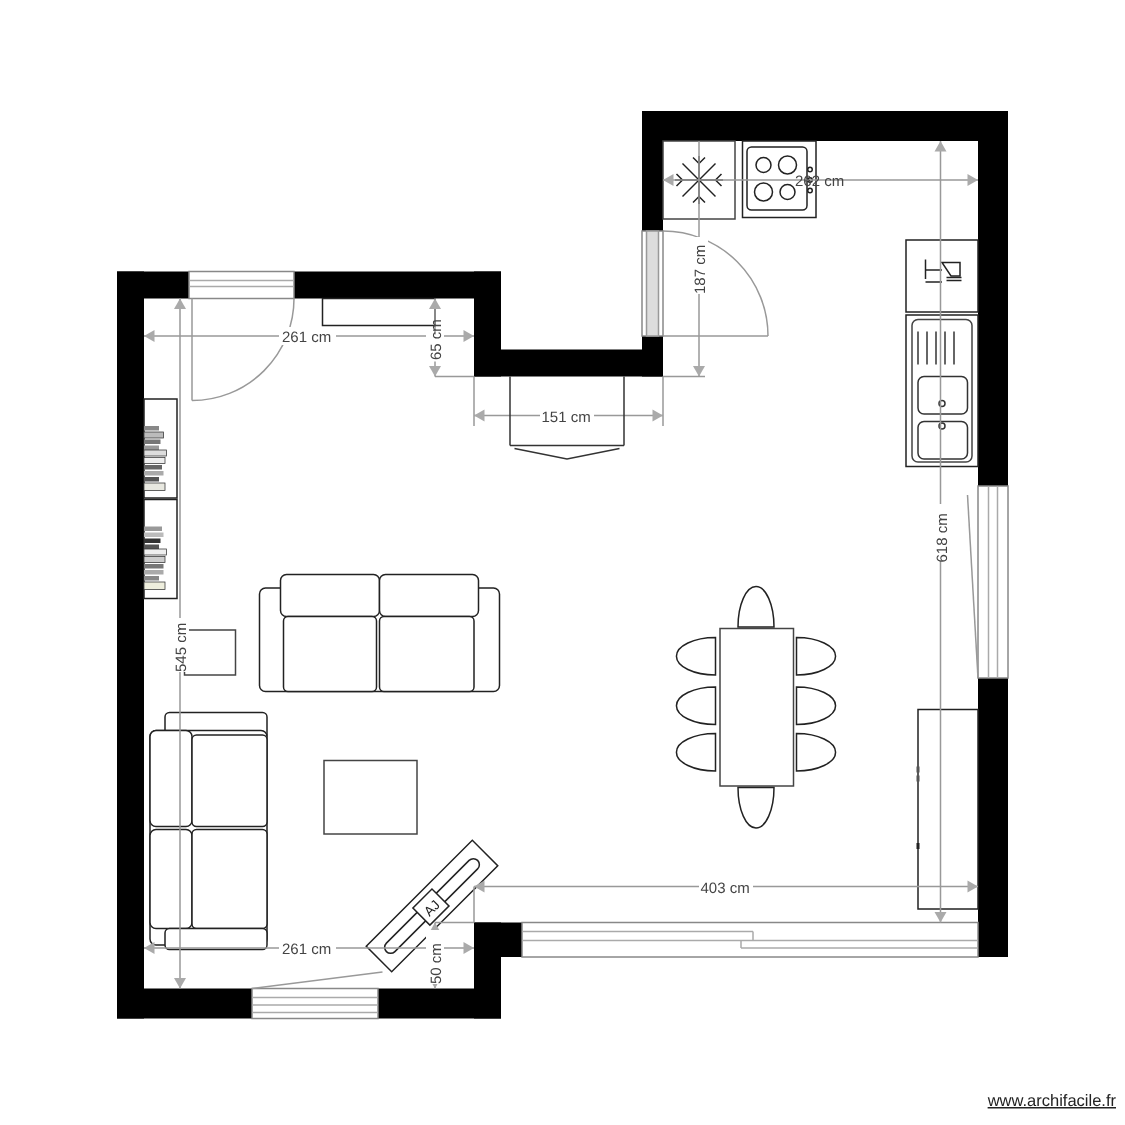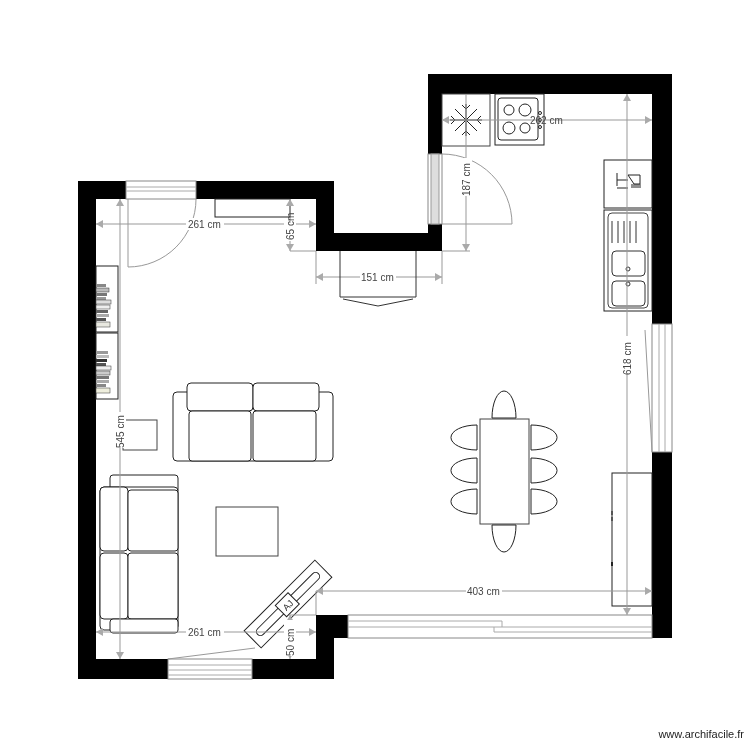--- a/index.html
+++ b/index.html
@@ -7,21 +7,21 @@
     #plan { position: absolute; left: 0; top: 0; width: 750px; height: 750px; }
     .wall { fill: #000000; }
     .win { fill: #ffffff; stroke: #888888; stroke-width: 1; }
     .winline { stroke: #aaaaaa; stroke-width: 1; }
     .furn { fill: #ffffff; stroke: #222222; stroke-width: 1; }
     .furn-lt { fill: #ffffff; stroke: #444444; stroke-width: 1; }
     .swing { fill: none; stroke: #999999; stroke-width: 1; }
     .dim { stroke: #999999; stroke-width: 1; fill: none; }
     .arrow { fill: #aaaaaa; }
     .dimtxt { font-family: "Liberation Sans", sans-serif; font-size: 10px; fill: #444444; }
-    .credit { position: absolute; right: 6px; bottom: 10px; font-size: 11px; color: #222222; font-family: "Liberation Sans", sans-serif; }
+    .credit { position: absolute; right: 6px; bottom: 10px; font-size: 11px; color: #222222; font-family: "Liberation Sans", sans-serif; text-decoration: underline; }
   </style>
 </head>
 <body>
 
 <svg id="plan" viewBox="0 0 750 750" xmlns="http://www.w3.org/2000/svg">
 
   <g>
 
     <rect class="wall" x="78" y="181" width="18" height="498"></rect>
 

